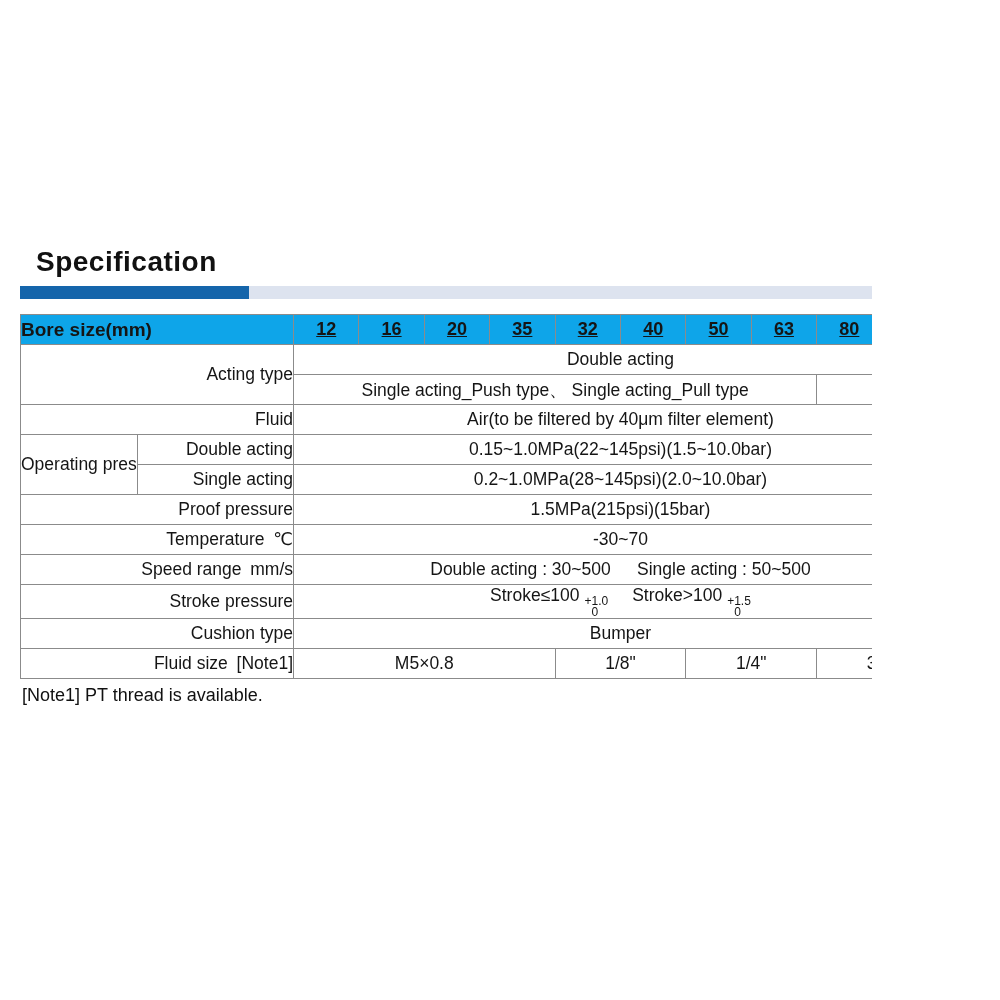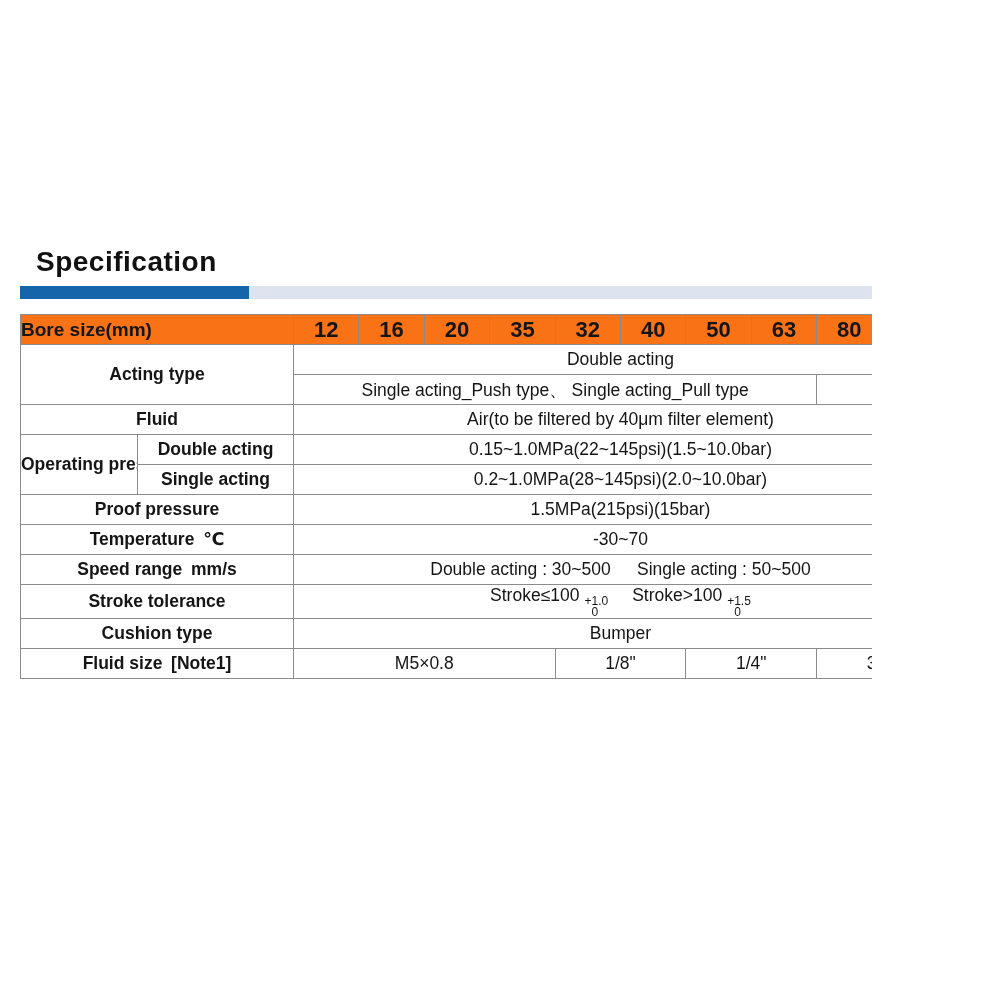--- a/index.html
+++ b/index.html
@@ -8,24 +8,24 @@
 
   .title{position:absolute;left:36px;top:246px;font-size:28px;font-weight:bold;letter-spacing:0.5px;color:#111;}
 
   .rule{position:absolute;left:20px;top:286px;width:927px;height:13px;background:#dde3ef;}
   .rule-dark{position:absolute;left:0;top:0;width:229px;height:13px;background:#1565ab;}
 
   .tablewrap{position:absolute;left:20px;top:314px;width:927px;}
   table.spec{border-collapse:collapse;table-layout:fixed;width:927px;font-size:17.5px;color:#151515;}
   table.spec{border:1px solid #6e6e6e;}
   table.spec th, table.spec td{border:1px solid #8b8b8b;height:29px;padding:0;overflow:hidden;white-space:nowrap;}
-  tr.hdr th{background:#f97316;font-weight:bold;}
+  tr.hdr th{background:#0ea5e9;font-weight:bold;}
   th.hlabel{text-align:left;padding-left:12px;font-size:19px;}
-  th.bore{font-size:22px;text-align:center;}
-  td.label{text-align:center;padding-left:12px;font-weight:bold;white-space:normal;line-height:21px;}
+  th.bore{font-size:18px;text-align:center;text-decoration:underline;}
+  td.label{text-align:right;padding-left:12px;font-weight:normal;white-space:normal;line-height:21px;}
   td.val{text-align:center;font-weight:normal;}
   td.dash{text-align:center;}
 
   .tol{display:inline-flex;flex-direction:column;vertical-align:-4px;font-size:12px;line-height:11px;margin-left:5px;text-align:left;}
   .tol .sub{padding-left:7px;}
   .gap2{margin-left:24px;}
 
   .notes{position:absolute;left:22px;top:682px;font-size:18px;line-height:26px;color:#111;}
 </style>
 </head>
@@ -104,21 +104,21 @@
         <td class="label" colspan="2">Temperature ℃</td>
         <td class="val" colspan="10">-30~70</td>
       </tr>
 
       <tr>
         <td class="label" colspan="2">Speed range mm/s</td>
         <td class="val" colspan="10">Double acting : 30~500  Single acting : 50~500</td>
       </tr>
 
       <tr>
-        <td class="label" colspan="2">Stroke tolerance</td>
+        <td class="label" colspan="2">Stroke pressure</td>
         <td class="val" colspan="10">
           <span>Stroke≤100</span><span class="tol">
                 <span class="sup">+1.0</span>
                 <span class="sub">0</span>
               </span><span class="gap2">Stroke&gt;100</span><span class="tol">
                 <span class="sup">+1.5</span>
                 <span class="sub">0</span>
               </span>
         </td>
       </tr>
@@ -133,15 +133,16 @@
         <td class="val" colspan="4">M5×0.8</td>
         <td class="val" colspan="2">1/8"</td>
         <td class="val" colspan="2">1/4"</td>
         <td class="val" colspan="2">3/8"</td>
       </tr>
     </tbody>
       </table>
   </div>
 
   <div class="notes">
+    <div>[Note1] PT thread is available.</div>
   </div>
 
 </div>
 
 </body></html>

